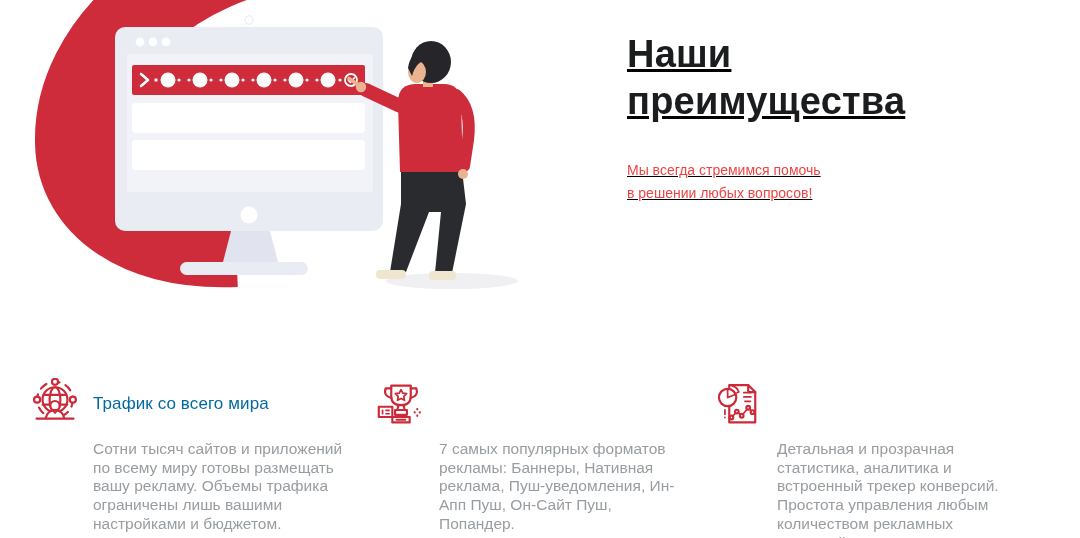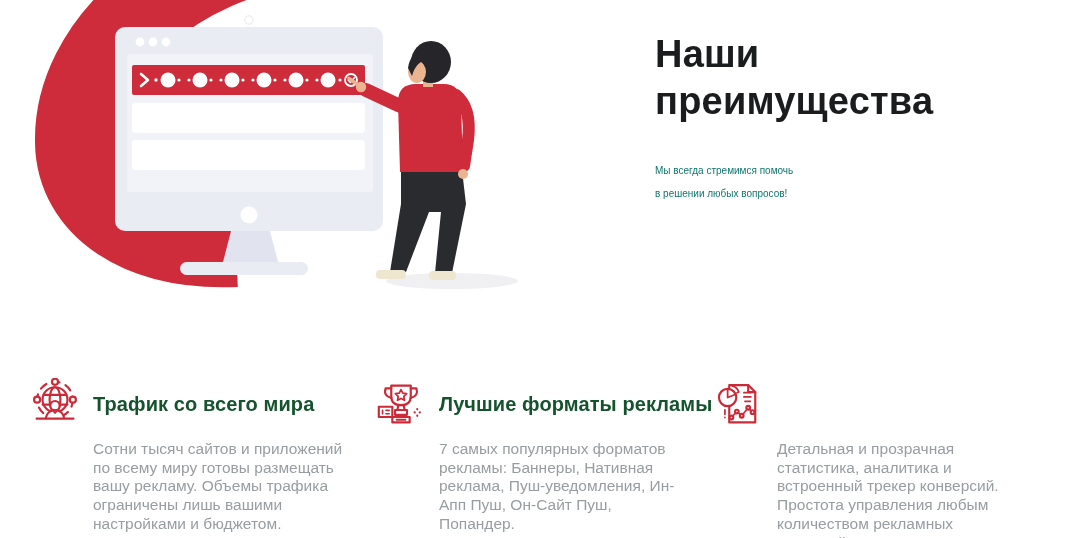--- a/index.html
+++ b/index.html
@@ -2,38 +2,38 @@
 <html><head>
 <meta charset="utf-8">
 <style>
   * { margin:0; padding:0; box-sizing:border-box; }
   html,body { background:#fff; }
   body {
     width:1080px; height:538px; position:relative; overflow:hidden;
     font-family:"Liberation Sans","DejaVu Sans",sans-serif;
   }
   .hero-illustration { position:absolute; left:0; top:0; width:540px; height:300px; }
-  .hero-text { position:absolute; left:655px; top:31px; width:360px; }
+  .hero-text { position:absolute; left:627px; top:31px; width:360px;text-decoration:underline; }
   .page-title {
     font-size:38px; line-height:47px; font-weight:700; color:#1a1c1e;
     letter-spacing:0.2px;
   }
   .page-subtitle {
-    margin-top:34px; font-size:10px; line-height:23px; color:#0f766e;
+    margin-top:34px; font-size:14px; line-height:23px; color:#ef4444;
     white-space:pre-line;
   }
   .features { position:absolute; left:29px; top:378px; display:flex; }
   .feature { display:grid; grid-template-columns:64px 1fr; grid-template-rows:52px auto; }
   .feature-1 { width:346px; }
   .feature-2 { width:338px; }
   .feature-3 { width:338px; }
   .feature-icon { width:52px; height:52px; grid-column:1; grid-row:1; }
   .feature-title {
     grid-column:2; grid-row:1; align-self:center;
-    font-size:20px; font-weight:700; color:#14532d; letter-spacing:0.1px;
+    font-size:17px; font-weight:400; color:#0369a1; letter-spacing:0.1px;
   }
   .feature-desc {
     grid-column:2; grid-row:2; margin-top:10px; padding-right:26px;
     font-size:15.5px; line-height:18.7px; color:#989da1;
   }
   svg .ln { fill:none; stroke:#cb2a38; stroke-width:2; stroke-linecap:round; stroke-linejoin:round; }
   svg .ln-thin { fill:none; stroke:#cb2a38; stroke-width:1.6; stroke-linecap:round; stroke-linejoin:round; }
   svg .ln-fill { fill:#fff; stroke:#cb2a38; stroke-width:2; stroke-linecap:round; stroke-linejoin:round; }
 </style>
 </head>
@@ -137,21 +137,20 @@
       <path class="ln" d="M 15 9.5 L 9.8 9.5 Q 7.5 16.5 15 18.5"></path>
       <path class="ln" d="M 33 9.5 L 38.2 9.5 Q 40.5 16.5 33 18.5"></path>
       <path class="ln" d="M 21.7 25 L 20.6 29.5 M 26.3 25 L 27.4 29.5"></path>
       <rect class="ln" x="18.5" y="29.5" width="11" height="4.5"></rect>
       <rect class="ln" x="16" y="36" width="16" height="5"></rect>
       <path class="ln" d="M 20 38.5 L 28 38.5"></path>
       <rect class="ln" x="3.5" y="26.5" width="12.5" height="9.5"></rect>
       <path class="ln-thin" d="M 7 29.8 L 7 33 M 10.2 29.8 L 13 29.8 M 10.2 33 L 13 33"></path>
       <path class="ln" d="M 39 28.8 L 39 28.9 M 36.6 31.8 L 36.7 31.8 M 41.3 31.8 L 41.4 31.8 M 39 34.8 L 39 34.9" stroke-width="2.6"></path>
     </svg>
-    <div class="feature-title">Лучшие форматы рекламы</div>
     <div class="feature-desc">7 самых популярных форматов рекламы: Баннеры, Нативная реклама, Пуш-уведомления, Ин-Апп Пуш, Он-Сайт Пуш, Попандер.</div>
   </div>
 
   <div class="feature feature-3">
     <svg class="feature-icon" viewBox="0 0 48 48">
       <path class="ln-fill" d="M 15 6.5 L 32.5 6.5 L 39 13 L 39 41 L 15 41 Z"></path>
       <path class="ln" d="M 32.5 6.5 L 32.5 13 L 39 13"></path>
       <circle class="ln-fill" cx="13.5" cy="18" r="8"></circle>
       <path class="ln-thin" d="M 13.5 18 L 13.5 10.4 M 13.5 18 L 20.6 15.2"></path>
       <path class="ln-thin" d="M 17.6 7.2 Q 22.4 8.3 23.8 12.9 L 22.1 13.6"></path>

